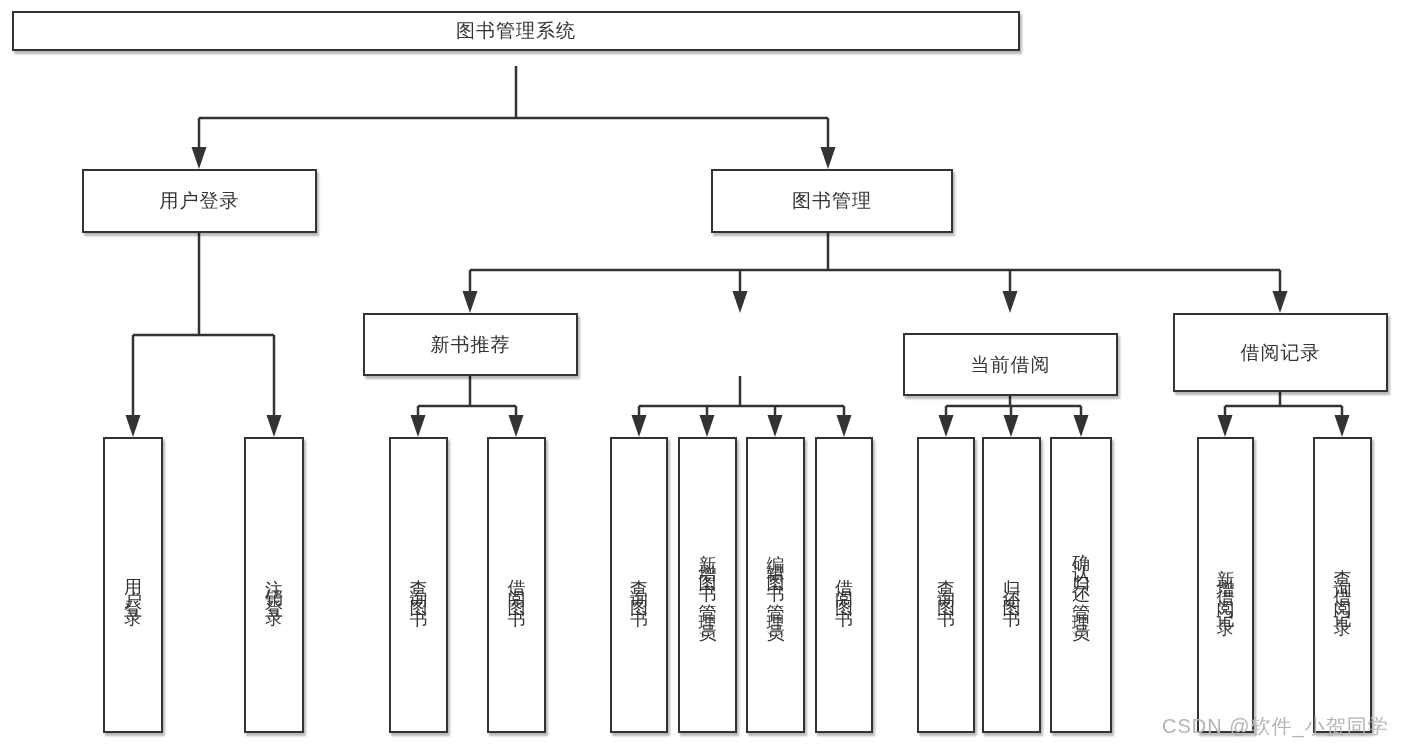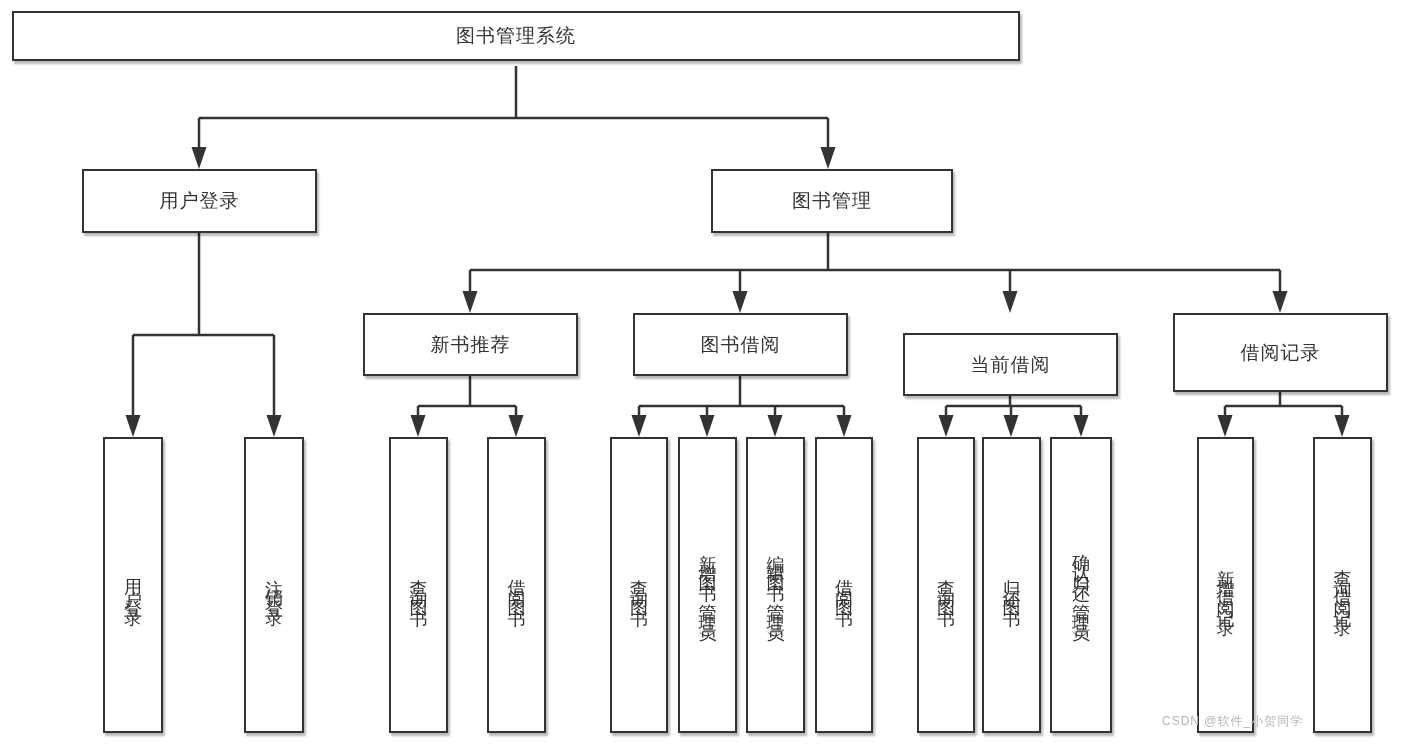--- a/index.html
+++ b/index.html
@@ -39,21 +39,21 @@
     text-orientation: mixed;
     font-size: 18px;
     letter-spacing: 10px;
     line-height: 1;
     white-space: nowrap;
   }
   .watermark {
     position: absolute;
     left: 1162px;
     top: 713px;
-    font-size: 12px;
+    font-size: 20px;
     color: #b4b4b4;
     white-space: nowrap;
     letter-spacing: 1px;
   }
 </style>
 </head>
 <body>
 
 <div class="canvas">
 
@@ -105,36 +105,33 @@
       <line x1="1081" y1="406" x2="1081" y2="421" stroke="#333333" stroke-width="2.5"></line>
       <polygon points="1073.5,415 1088.5,415 1081,437" fill="#333333"></polygon>
       <line x1="1280" y1="376" x2="1280" y2="406" stroke="#333333" stroke-width="2.5"></line>
       <line x1="1225" y1="406" x2="1342" y2="406" stroke="#333333" stroke-width="2.5"></line>
       <line x1="1225" y1="406" x2="1225" y2="421" stroke="#333333" stroke-width="2.5"></line>
       <polygon points="1217.5,415 1232.5,415 1225,437" fill="#333333"></polygon>
       <line x1="1342" y1="406" x2="1342" y2="421" stroke="#333333" stroke-width="2.5"></line>
       <polygon points="1334.5,415 1349.5,415 1342,437" fill="#333333"></polygon>
     </svg>
 
-  <div class="box" style="left:12px; top:11px; width:1008px; height:50px;">
+  <div class="box" style="left:12px; top:11px; width:1008px; height:40px;">
     <span class="h-label">图书管理系统</span>
   </div>
 
   <div class="box" style="left:82px; top:169px; width:235px; height:64px;">
     <span class="h-label">用户登录</span>
   </div>
   <div class="box" style="left:711px; top:169px; width:242px; height:64px;">
     <span class="h-label">图书管理</span>
   </div>
 
   <div class="box" style="left:363px; top:313px; width:215px; height:63px;">
     <span class="h-label">新书推荐</span>
-  </div>
-  <div class="box" style="left:633px; top:313px; width:215px; height:63px;">
-    <span class="h-label">图书借阅</span>
   </div>
   <div class="box" style="left:903px; top:313px; width:215px; height:63px;margin-top:20px;">
     <span class="h-label">当前借阅</span>
   </div>
   <div class="box" style="left:1173px; top:313px; width:215px; height:79px;">
     <span class="h-label">借阅记录</span>
   </div>
 
   <div class="box v-box" style="left:103px; top:437px; width:60px; height:296px;">
     <span class="v-label">用户登录</span>

